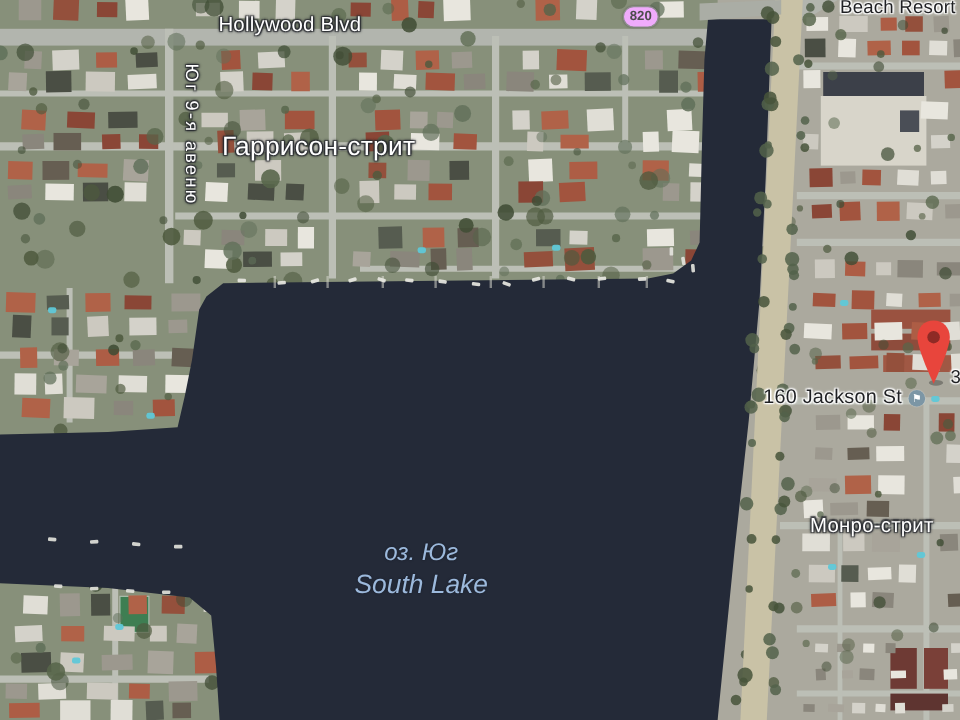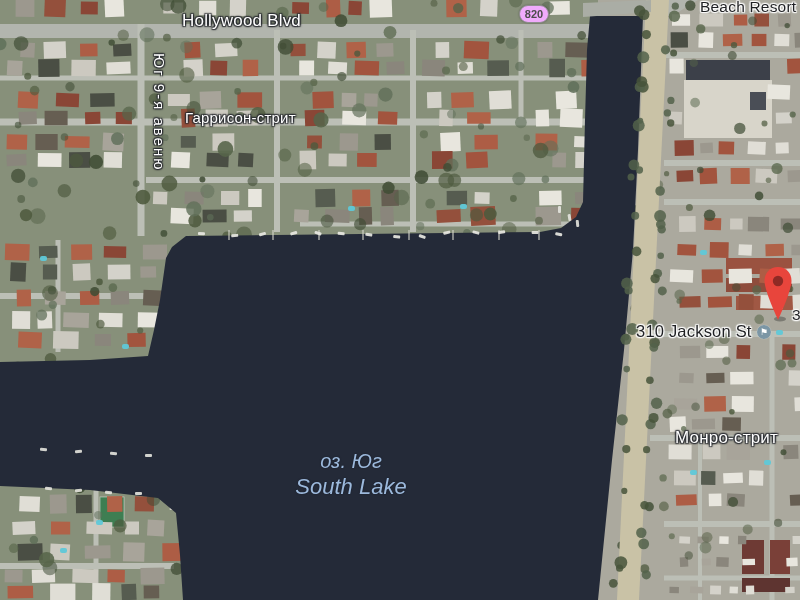--- a/index.html
+++ b/index.html
@@ -28,21 +28,21 @@
     text-shadow:0 0 2px rgba(12,16,26,.45);}
   #lbl-hollywood{left:160px;top:11px;}
   #lbl-shield{
     left:519px;top:5px;width:28px;height:16px;line-height:16px;text-align:center;
     background:#f0abfc;border:1px solid #8e8e8e;border-radius:9px;
     font-size:11px;font-weight:700;color:#4c4c4c;z-index:5;position:absolute;
     box-shadow:0 0 2px rgba(0,0,0,.35);
   }
   #lbl-beach{left:700px;top:-2px;}
   #lbl-ave9{left:129px;top:53px;}
-  #lbl-harrison{left:163px;top:109px;font-size:15px;}
+  #lbl-harrison{left:163px;top:109px;font-size:22px;}
   #lbl-jackson{left:636px;top:322px;font-size:16.5px;}
   #lbl-cut3{left:792px;top:306px;}
   #lbl-monroe{left:653px;top:428px;}
   #lbl-lake{left:246px;top:449px;width:210px;line-height:25px;}
   .lake-ru{font-size:20px;}
   .lake-en{font-size:22px;}
   #watermark{
     left:526px;top:560px;font-size:25px;font-weight:700;color:#fff;letter-spacing:.5px;
     text-shadow:0 1px 3px rgba(0,0,0,.6),0 0 2px rgba(0,0,0,.45);
   }
@@ -783,21 +783,21 @@
         <circle cx="675.3" cy="6.2" r="3.6" fill="#52614a" opacity="0.85"></circle>
         <circle cx="670.7" cy="123.0" r="3.7" fill="#46543a" opacity="0.85"></circle>
       </g>
   </svg>
 
   <div class="lbl lbl-road" id="lbl-hollywood">Hollywood Blvd</div>
   <div id="lbl-shield">820</div>
   <div class="lbl lbl-poi" id="lbl-beach">Beach Resort</div>
   <div class="lbl lbl-road lbl-vert" id="lbl-ave9">Юг 9-я авеню</div>
   <div class="lbl lbl-road" id="lbl-harrison">Гаррисон-стрит</div>
-  <div class="lbl lbl-poi" id="lbl-jackson">310 Jackson St</div>
+  <div class="lbl lbl-poi" id="lbl-jackson">160 Jackson St</div>
   <div class="lbl lbl-poi" id="lbl-cut3">3</div>
   <div class="lbl lbl-water" id="lbl-lake">
     <div class="lake-ru">оз. Юг</div>
     <div class="lake-en">South Lake</div>
   </div>
   <div class="lbl lbl-road" id="lbl-monroe">Монро-стрит</div>
   <div id="poi-badge">
     <span class="flag">⚑</span>
   </div>
   <svg id="pin" viewBox="0 0 30 56">

